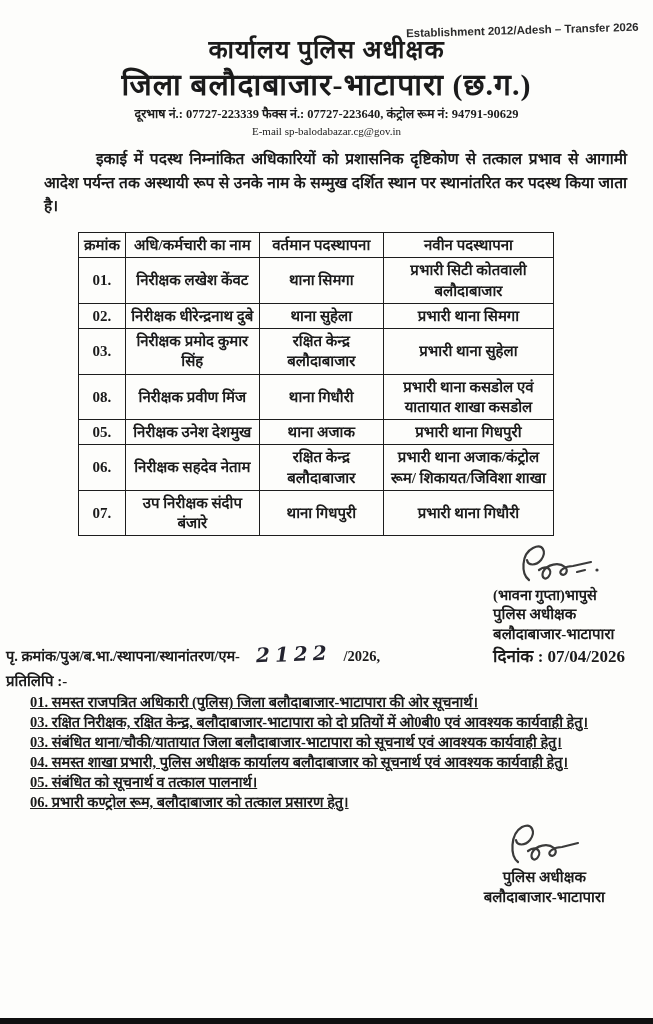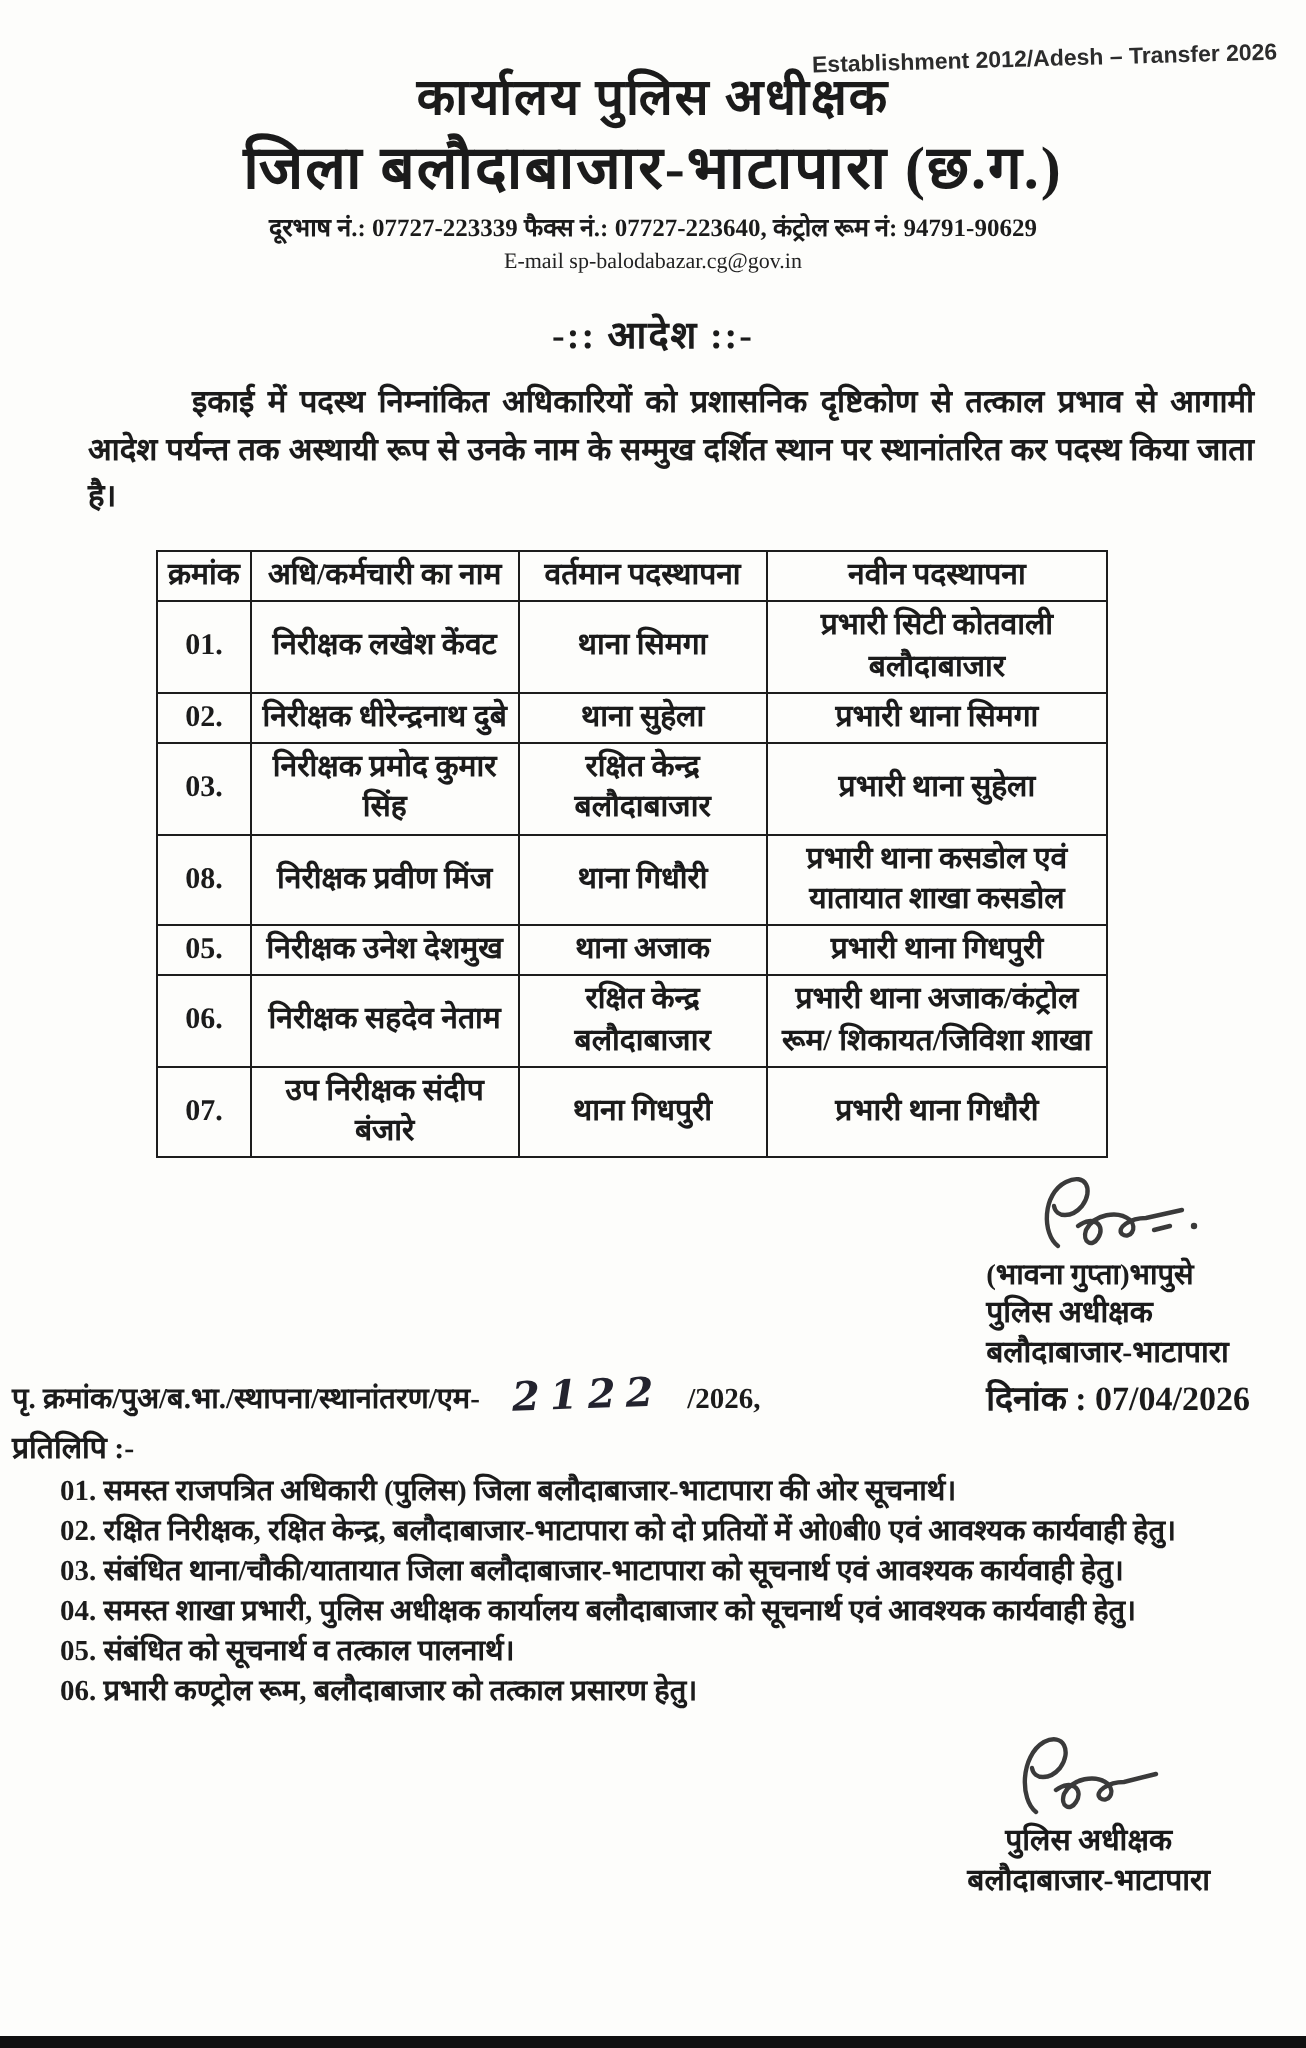--- a/index.html
+++ b/index.html
@@ -90,21 +90,21 @@
   .sig-block .scribble { display: block; margin: 0 auto -2px auto; }
   .sig-block .name-line   { font-size: 14.5px; font-weight: bold; }
   .sig-block .desig       { font-size: 15px;   font-weight: bold; }
   .sig-block .sig-dist    { font-size: 15px;   font-weight: bold; }
   .sig-block .date-line   { font-size: 17px;   font-weight: bold; margin-top: 2px; }
   .copy-label {
     margin: 2px 0 2px 6px;
     font-size: 15px;
     font-weight: bold;
   }
-  .copy-list { margin-left: 30px; }
+  .copy-list { margin-left: 30px; text-decoration: underline; }
   .copy-item {
     font-size: 14.5px;
     font-weight: bold;
     line-height: 1.38;
   }
   .footer-sig-wrap {
     display: flex;
     justify-content: flex-end;
     margin: 6px 48px 0 0;
   }
@@ -126,21 +126,20 @@
 
   <div class="stamp">Establishment 2012/Adesh – Transfer 2026</div>
 
   <div class="head">
     <div class="office">कार्यालय पुलिस अधीक्षक</div>
     <div class="district">जिला बलौदाबाजार-भाटापारा (छ.ग.)</div>
     <div class="contact">दूरभाष नं.: 07727-223339 फैक्स नं.: 07727-223640, कंट्रोल रूम नं: 94791-90629</div>
     <div class="email">E-mail sp-balodabazar.cg@gov.in</div>
   </div>
 
-  <div class="order-title">-:: आदेश ::-</div>
 
   <p class="body-par">इकाई में पदस्थ निम्नांकित अधिकारियों को प्रशासनिक दृष्टिकोण से तत्काल प्रभाव से आगामी आदेश पर्यन्त तक अस्थायी रूप से उनके नाम के सम्मुख दर्शित स्थान पर स्थानांतरित कर पदस्थ किया जाता है।</p>
 
   <table class="transfer">
     <thead>
       <tr>
         <th>क्रमांक</th>
         <th>अधि/कर्मचारी का नाम</th>
         <th>वर्तमान पदस्थापना</th>
         <th>नवीन पदस्थापना</th>
@@ -205,21 +204,21 @@
       <div class="desig">पुलिस अधीक्षक</div>
       <div class="sig-dist">बलौदाबाजार-भाटापारा</div>
       <div class="date-line">दिनांक : 07/04/2026</div>
     </div>
   </div>
 
   <div class="copy-label">प्रतिलिपि :-</div>
 
   <div class="copy-list">
     <div class="copy-item">01. समस्त राजपत्रित अधिकारी (पुलिस) जिला बलौदाबाजार-भाटापारा की ओर सूचनार्थ।</div>
-    <div class="copy-item">02. रक्षित निरीक्षक, रक्षित केन्द्र, बलौदाबाजार-भाटापारा को दो प्रतियों में ओ0बी0 एवं आवश्यक कार्यवाही हेतु।</div>
+    <div class="copy-item">03. रक्षित निरीक्षक, रक्षित केन्द्र, बलौदाबाजार-भाटापारा को दो प्रतियों में ओ0बी0 एवं आवश्यक कार्यवाही हेतु।</div>
     <div class="copy-item">03. संबंधित थाना/चौकी/यातायात जिला बलौदाबाजार-भाटापारा को सूचनार्थ एवं आवश्यक कार्यवाही हेतु।</div>
     <div class="copy-item">04. समस्त शाखा प्रभारी, पुलिस अधीक्षक कार्यालय बलौदाबाजार को सूचनार्थ एवं आवश्यक कार्यवाही हेतु।</div>
     <div class="copy-item">05. संबंधित को सूचनार्थ व तत्काल पालनार्थ।</div>
     <div class="copy-item">06. प्रभारी कण्ट्रोल रूम, बलौदाबाजार को तत्काल प्रसारण हेतु।</div>
   </div>
 
   <div class="footer-sig-wrap">
     <div class="footer-sig">
       <svg class="scribble" width="84" height="52" viewBox="0 0 84 52">
         <path d="M16,44 C8,38 8,16 20,9 C30,4 34,14 28,22 C23,28 15,28 14,22 M26,33 C34,27 40,33 36,39 C33,44 28,41 30,35 C34,27 46,25 52,30 C56,34 52,40 48,37 C45,34 52,29 60,29 L76,25" fill="none" stroke="#3a3a3a" stroke-width="2.2" stroke-linecap="round"></path>

